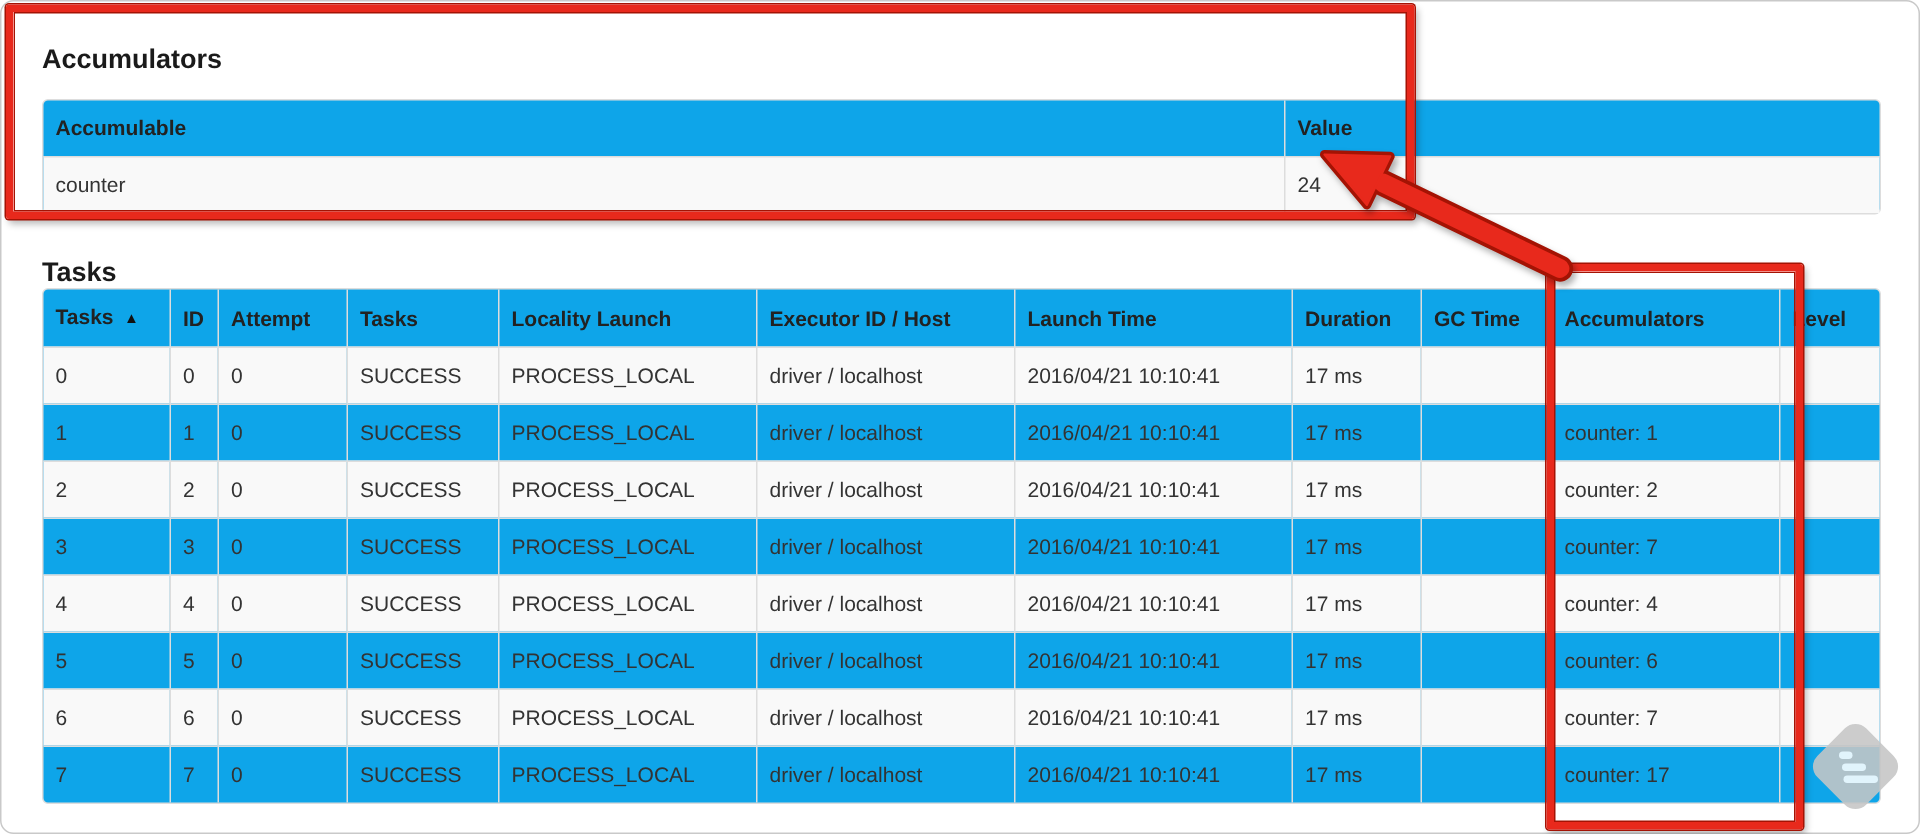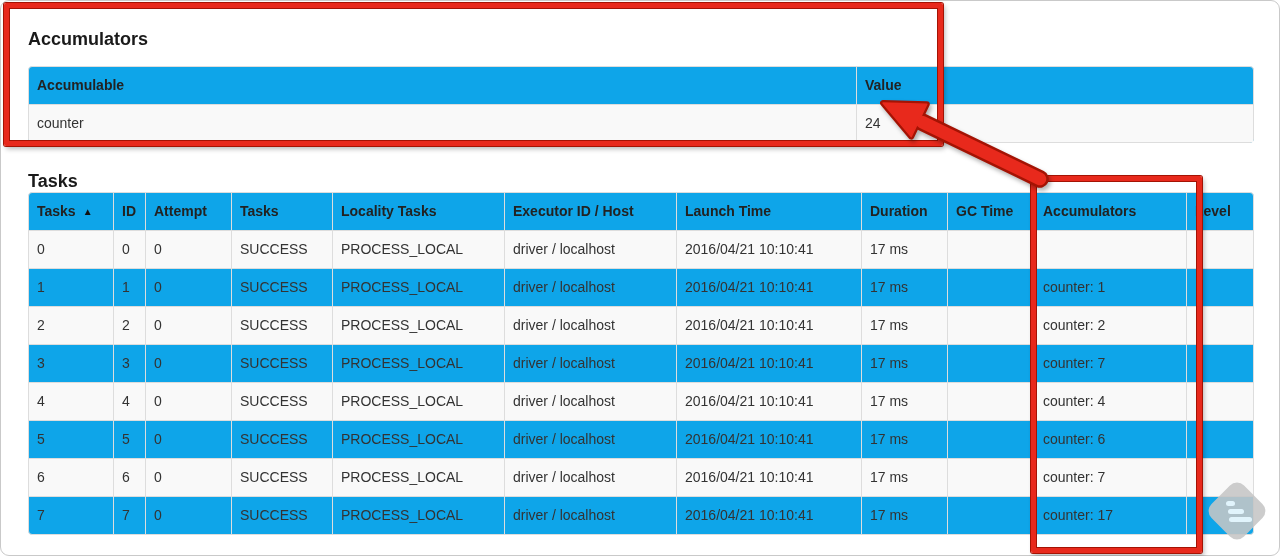--- a/index.html
+++ b/index.html
@@ -115,21 +115,21 @@
         <col style="width:67px">
     </colgroup>
     <thead>
       <tr>
         <th>
           <span>Tasks</span><span class="sort-icon">▲</span>
         </th>
         <th>ID</th>
         <th>Attempt</th>
         <th>Tasks</th>
-        <th>Locality Tasks</th>
+        <th>Locality Launch</th>
         <th>Executor ID / Host</th>
         <th>Launch Time</th>
         <th>Duration</th>
         <th>GC Time</th>
         <th>Accumulators</th>
         <th>Level</th>
       </tr>
     </thead>
     <tbody>
 

